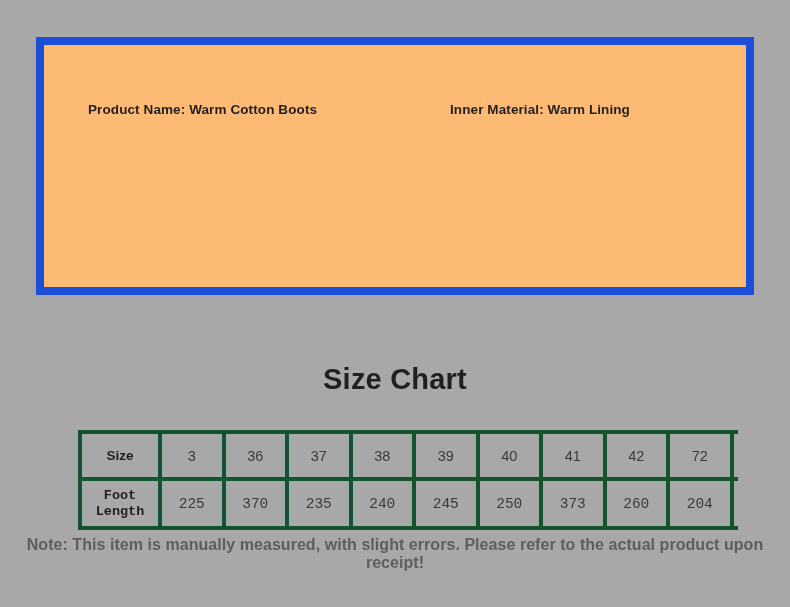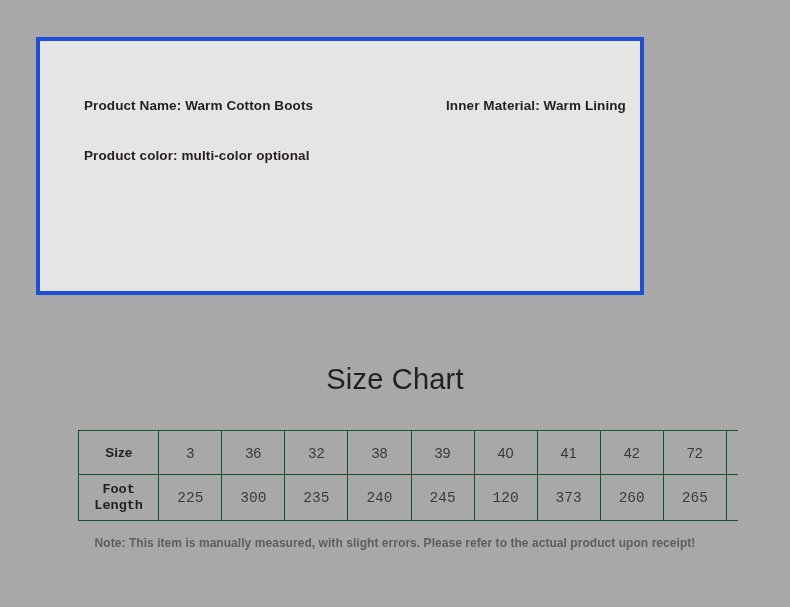--- a/index.html
+++ b/index.html
@@ -14,25 +14,25 @@
     color: #231f20;
     overflow: hidden;
     position: relative;
   }
 
   
   .spec-panel {
     position: absolute;
     left: 36px;
     top: 37px;
-    width: 608px;
+    width: 718px;
     height: 258px;
-    border: 4px solid #1d4ed8;
+    border: 8px solid #1d4ed8;
     box-sizing: border-box;
-    background: #e5e5e5;
+    background: #fdba74;
   }
   .spec-grid {
     position: absolute;
     left: 44px;
     top: 57px;
     width: 620px;
     display: grid;
     grid-template-columns: 362px 1fr;
     row-gap: 35px;
   }
@@ -45,39 +45,39 @@
   }
 
   
   .chart-title {
     position: absolute;
     left: 0;
     top: 363px;
     width: 790px;
     text-align: center;
     font-size: 29px;
-    font-weight: normal;
+    font-weight: bold;
     color: #231f20;
     letter-spacing: 0.2px;
   }
 
   .table-wrap {
     position: absolute;
     left: 78px;
     top: 430px;
     width: 660px;
     overflow: hidden;
   }
   table.size-table {
     border-collapse: collapse;
     table-layout: fixed;
     width: 712px;
   }
   table.size-table td {
-    border: 1px solid #14532d;
+    border: 4px solid #14532d;
     height: 43px;
     text-align: center;
     vertical-align: middle;
     font-size: 14.5px;
     color: #3a3a3a;
     padding: 0;
     margin-left: 28px;
   }
   table.size-table td.rowhead {
     width: 76px;
@@ -93,68 +93,67 @@
     height: 45px;
     font-family: Liberation Mono, monospace;
   }
 
   .note {
     position: absolute;
     left: 0;
     top: 536px;
     width: 790px;
     text-align: center;
-    font-size: 12px;
+    font-size: 16px;
     font-weight: bold;
     color: #5e5e5e;
     letter-spacing: 0.05px;
   }
 </style>
 </head>
 <body>
 
 <div class="spec-panel">
   <div class="spec-grid">
     <div class="spec-item">Product Name: Warm Cotton Boots</div>
     <div class="spec-item">Inner Material: Warm Lining</div>
-    <div class="spec-item">Product color: multi-color optional</div>
   </div>
 </div>
 
 <div class="chart-title">Size Chart</div>
 
 <div class="table-wrap">
   <table class="size-table">
     <tbody>
         <tr class="row-size">
       <td class="rowhead">Size</td>
       <td class="cell">3</td>
       <td class="cell">36</td>
-      <td class="cell">32</td>
+      <td class="cell">37</td>
       <td class="cell">38</td>
       <td class="cell">39</td>
       <td class="cell">40</td>
       <td class="cell">41</td>
       <td class="cell">42</td>
       <td class="cell">72</td>
       <td class="cell">44</td>
     </tr>
     <tr class="row-foot">
       <td class="rowhead">
         <span>Foot</span><br>
         <span>Length</span>
       </td>
       <td class="cell">225</td>
-      <td class="cell">300</td>
+      <td class="cell">370</td>
       <td class="cell">235</td>
       <td class="cell">240</td>
       <td class="cell">245</td>
-      <td class="cell">120</td>
+      <td class="cell">250</td>
       <td class="cell">373</td>
       <td class="cell">260</td>
-      <td class="cell">265</td>
+      <td class="cell">204</td>
       <td class="cell">270</td>
     </tr>
   </tbody>
     </table>
 </div>
 
 <div class="note">Note: This item is manually measured, with slight errors. Please refer to the actual product upon receipt!</div>
 
 </body></html>

